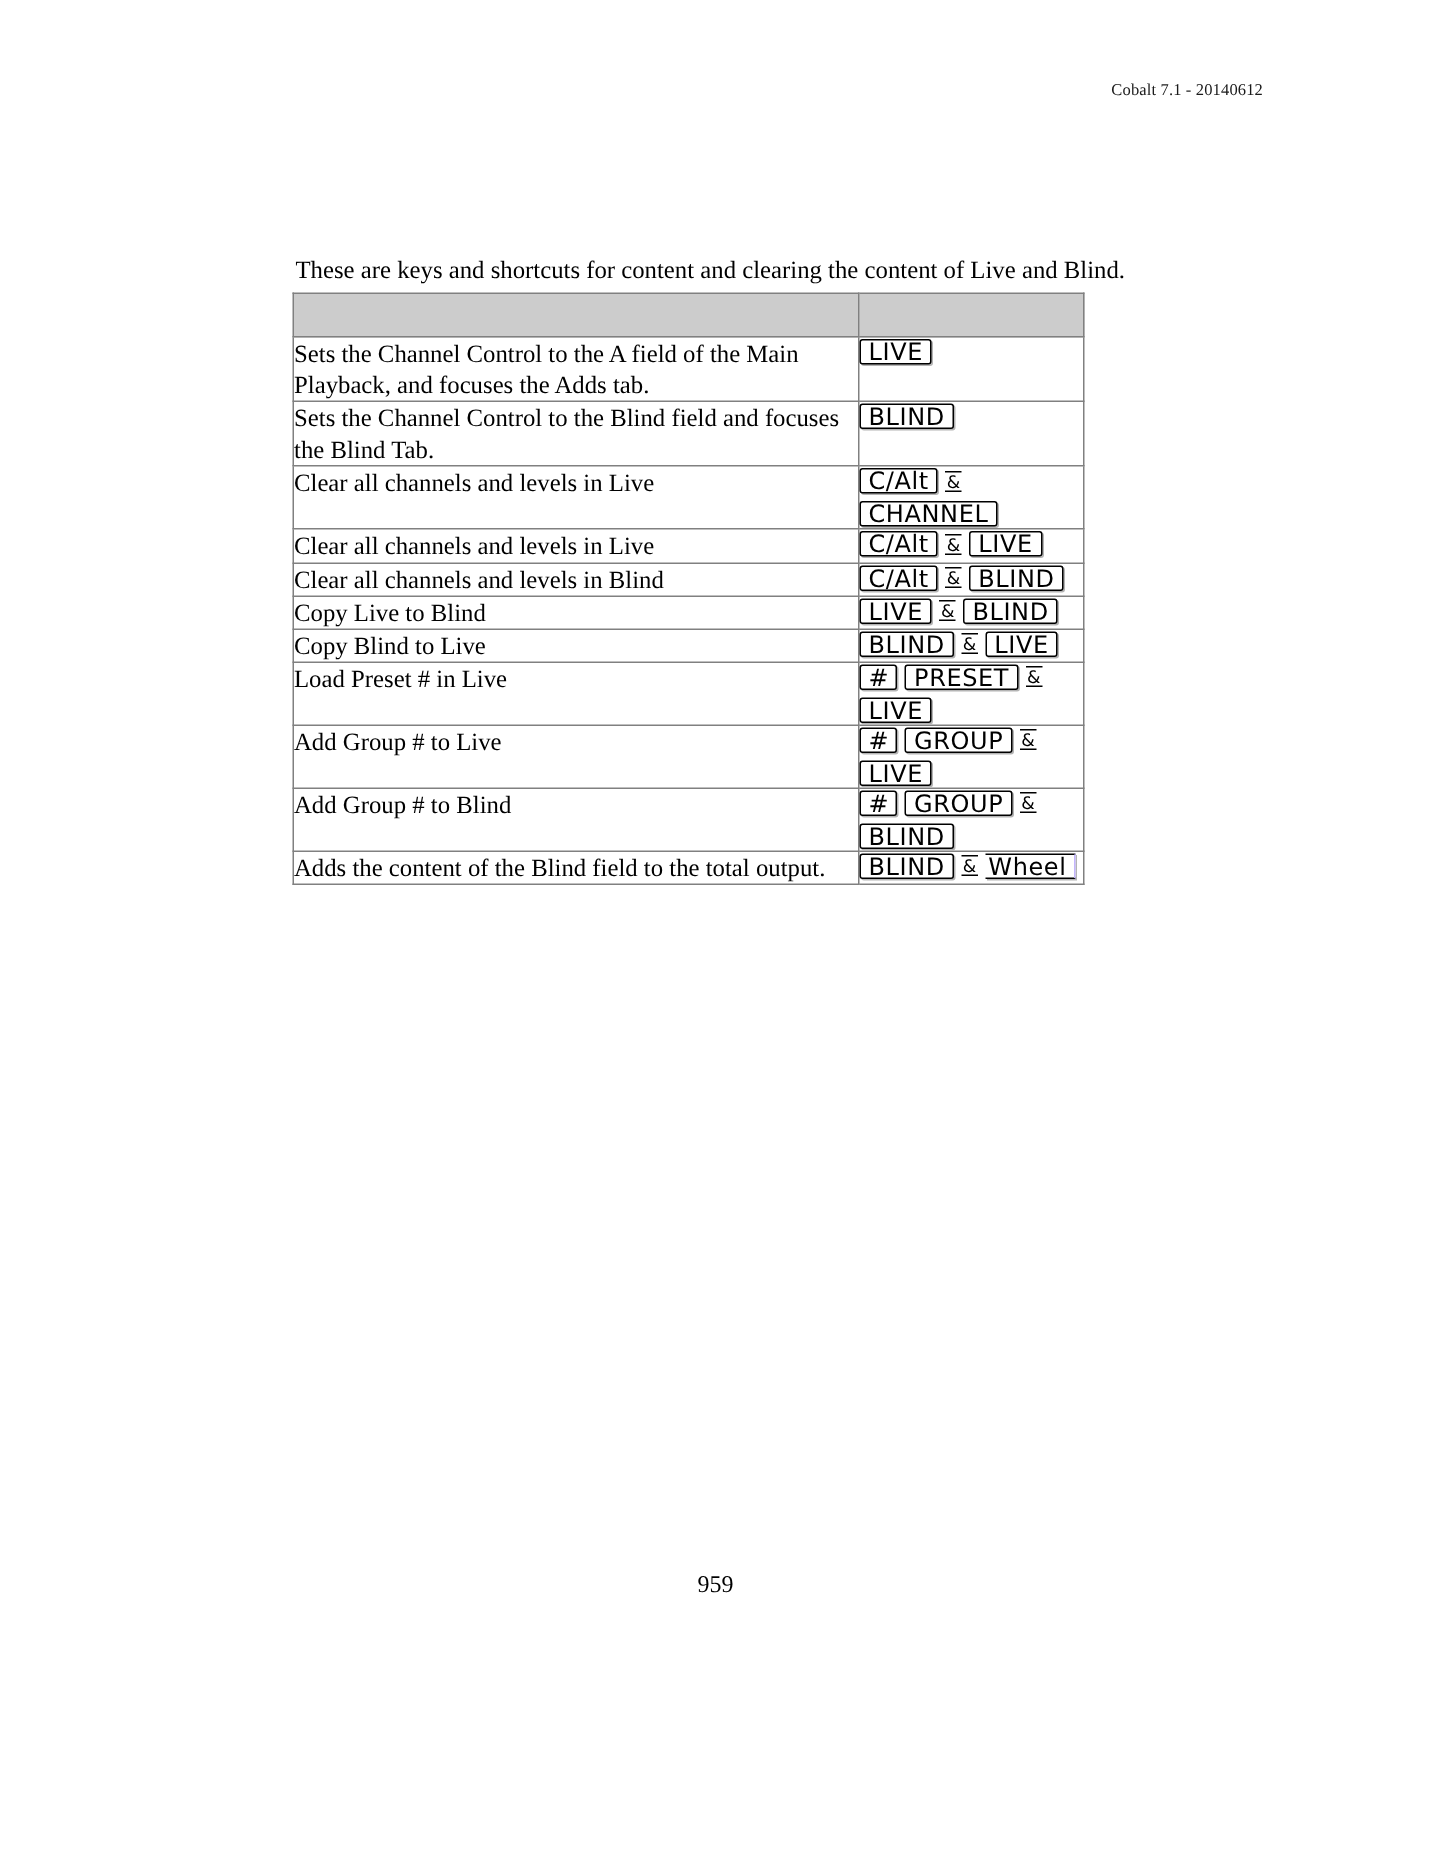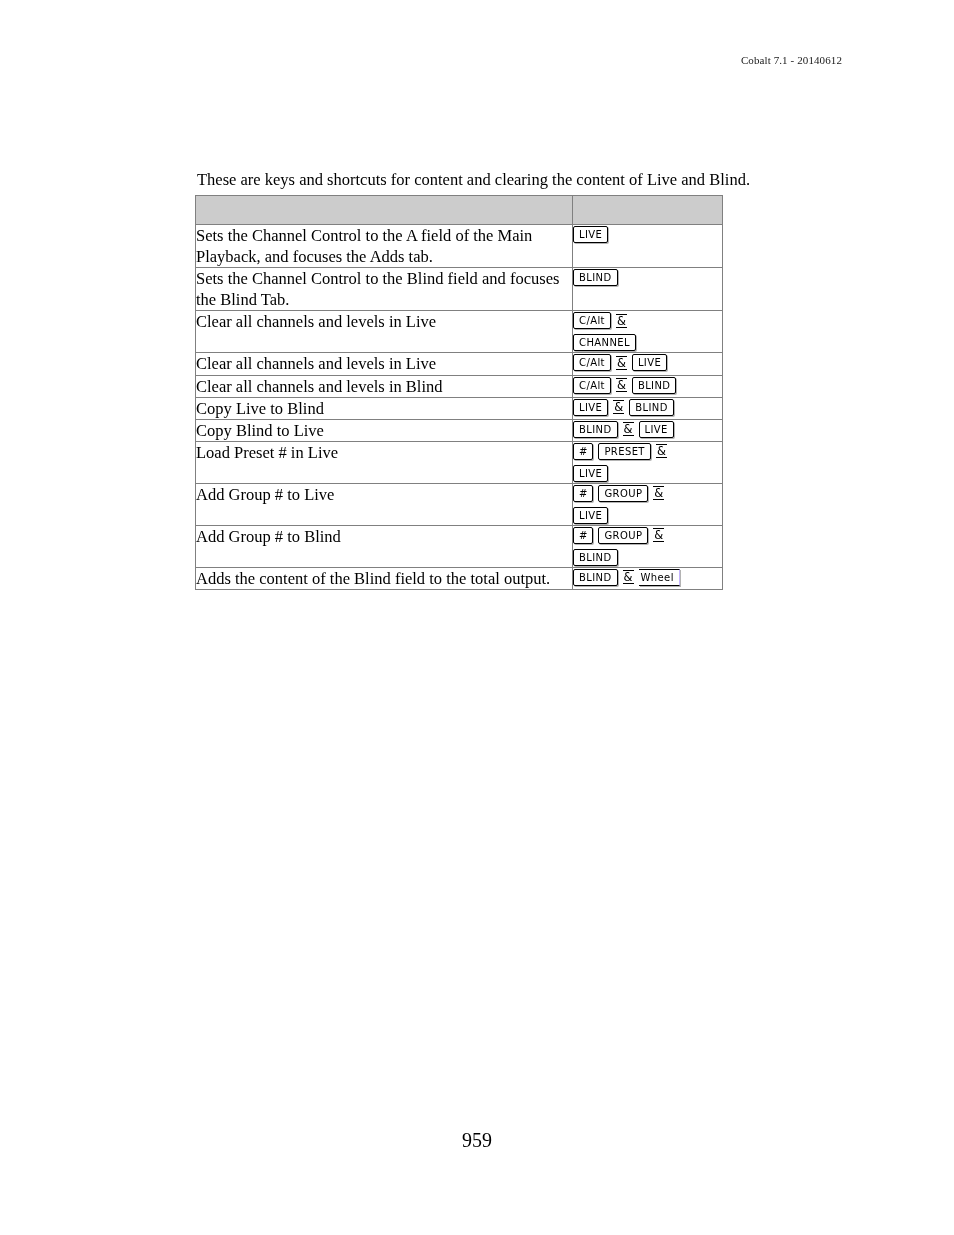--- a/index.html
+++ b/index.html
@@ -94,21 +94,21 @@
   .keyline:last-child { margin-bottom: 0; }
 
   .keycap {
     display: inline-block;
     border: 1px solid #000000;
     border-radius: 2px;
     background: #ffffff;
     box-shadow: 1px 1px 0 0 #b4b4b4;
     padding: 1px 5px 1px 5px;
     font-family: "DejaVu Sans", "Liberation Sans", sans-serif;
-    font-size: 10px;
+    font-size: 16px;
     line-height: 13px;
     color: #000000;
     vertical-align: middle;
     margin: 1px 0;
   }
   .keycap.wide-letter { letter-spacing: 0.4px; }
 
   
   .keycap.open-cap {
     border-left: none;
@@ -129,25 +129,25 @@
     margin: 0 5px;
     vertical-align: middle;
     color: #000000;
   }
 
   .gap { display: inline-block; width: 5px; }
 
   
   .page-number {
     position: absolute;
-    top: 1129px;
+    top: 1048px;
     left: 0;
     width: 954px;
     text-align: center;
-    font-size: 20px;
+    font-size: 16px;
     color: #000000;
   }
 </style>
 </head>
 <body>
 
 <div class="page">
 
   <div class="doc-header">Cobalt 7.1 - 20140612</div>
 

